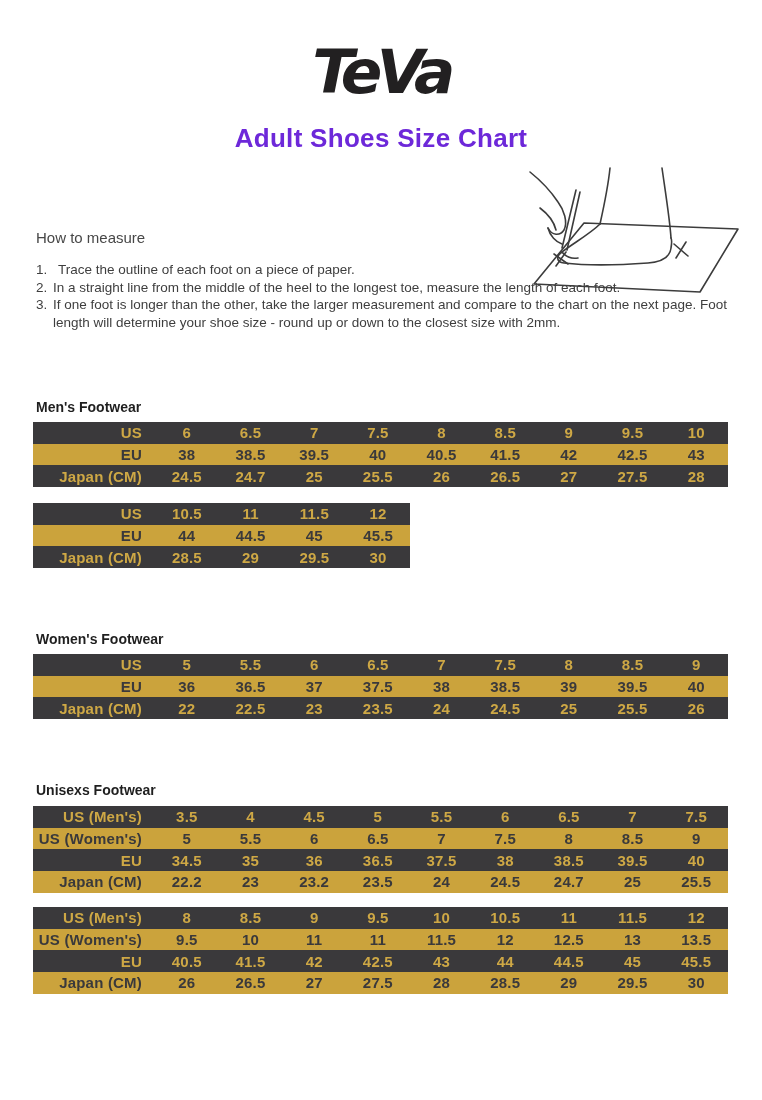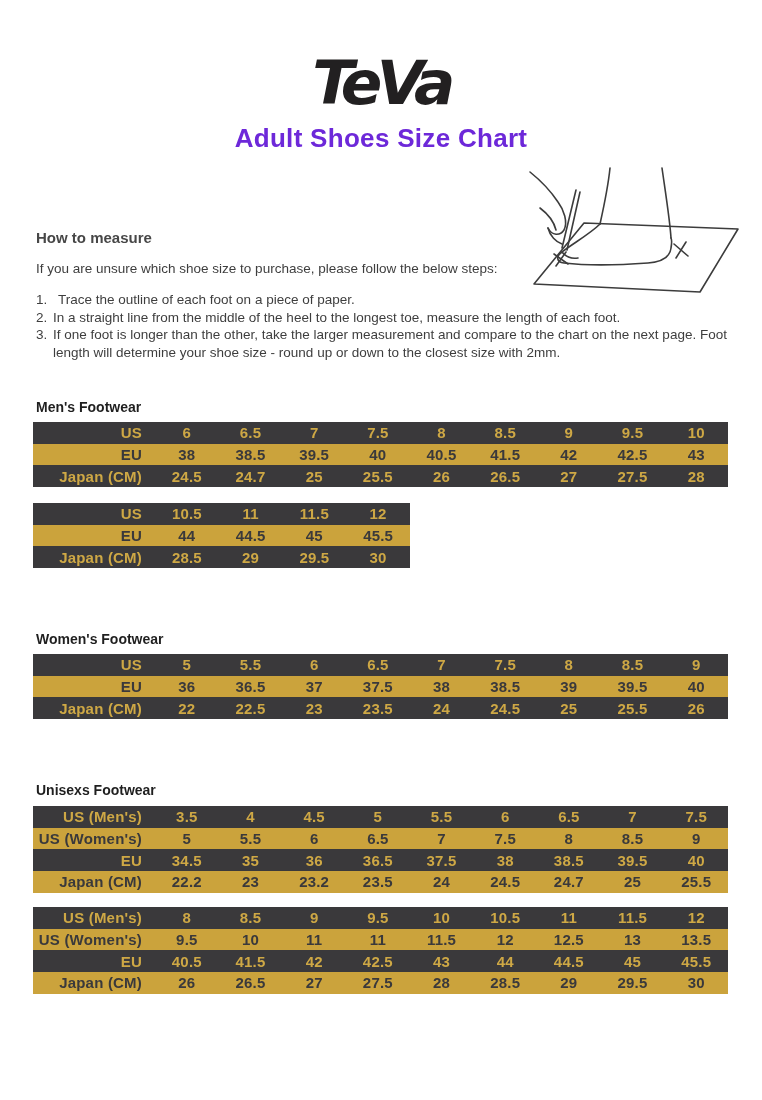--- a/index.html
+++ b/index.html
@@ -1,27 +1,27 @@
 <!DOCTYPE html>
 <html><head>
 <meta charset="utf-8">
 <style>
   html,body{margin:0;padding:0;background:#fff;}
   .page{
     position:relative;width:762px;height:1100px;background:#ffffff;
     font-family:"Liberation Sans",sans-serif;overflow:hidden;
   }
-  .logo-wrap{position:absolute;top:47px;left:0;width:762px;display:flex;justify-content:center;}
+  .logo-wrap{position:absolute;top:36px;left:0;width:762px;display:flex;justify-content:center;}
   .page-title{
     position:absolute;top:123px;left:0;width:762px;margin:0;text-align:center;
     font-size:26px;font-weight:600;color:#6d28d9;letter-spacing:.3px;
   }
   .illustration{position:absolute;top:166px;left:520px;}
   .howto{position:absolute;top:229px;left:36px;width:706px;}
-  .howto-heading{margin:0 0 15px 0;font-size:15px;font-weight:700;color:#474747;}
+  .howto-heading{margin:0 0 15px 0;font-size:15px;font-weight:400;color:#474747;}
   .howto-intro{margin:0 0 15px 0;font-size:13.5px;color:#3e3e3e;}
   .steps{list-style:none;margin:0;padding:0;}
   .steps li{display:flex;font-size:13.5px;color:#3e3e3e;line-height:17.6px;}
   .step-num{flex:0 0 17px;}
   .steps li:first-child .step-text{margin-left:5px;}
   .section-heading{
     position:absolute;left:36px;font-size:14px;font-weight:700;color:#1f1f1f;
   }
   .size-table{position:absolute;left:33px;display:flex;flex-direction:column;}
   .trow{display:flex;gap:0;height:21.7px;}
@@ -68,21 +68,20 @@
       <path class="sketch" d="M20,42 C28,48 34,56 36,64"></path>
 
       <path class="sketch" d="M34,88 L48,98 M46,86 L36,100"></path>
 
       <path class="sketch" d="M154,78 L168,90 M166,76 L156,92"></path>
     </svg>
   </div>
 
   <div class="howto">
     <h2 class="howto-heading">How to measure</h2>
-    <p class="howto-intro">If you are unsure which shoe size to purchase, please follow the below steps:</p>
     <ol class="steps">
         <li>
           <span class="step-num">1.</span>
           <span class="step-text">Trace the outline of each foot on a piece of paper.</span>
         </li>
         <li>
           <span class="step-num">2.</span>
           <span class="step-text">In a straight line from the middle of the heel to the longest toe, measure the length of each foot.</span>
         </li>
         <li>

